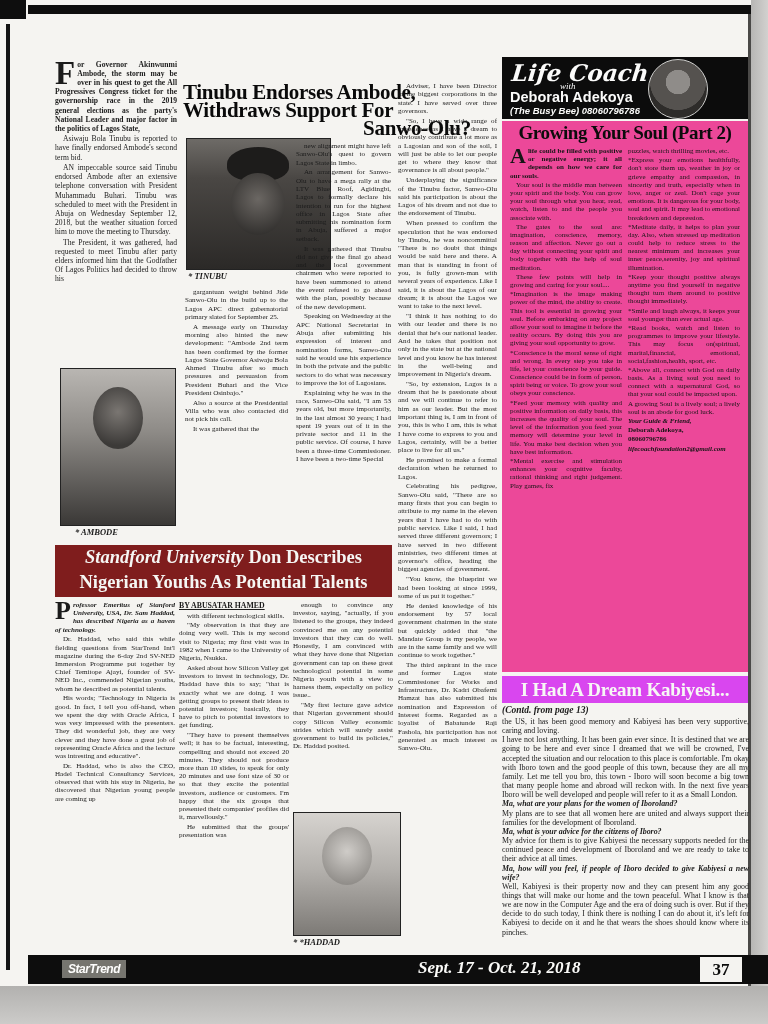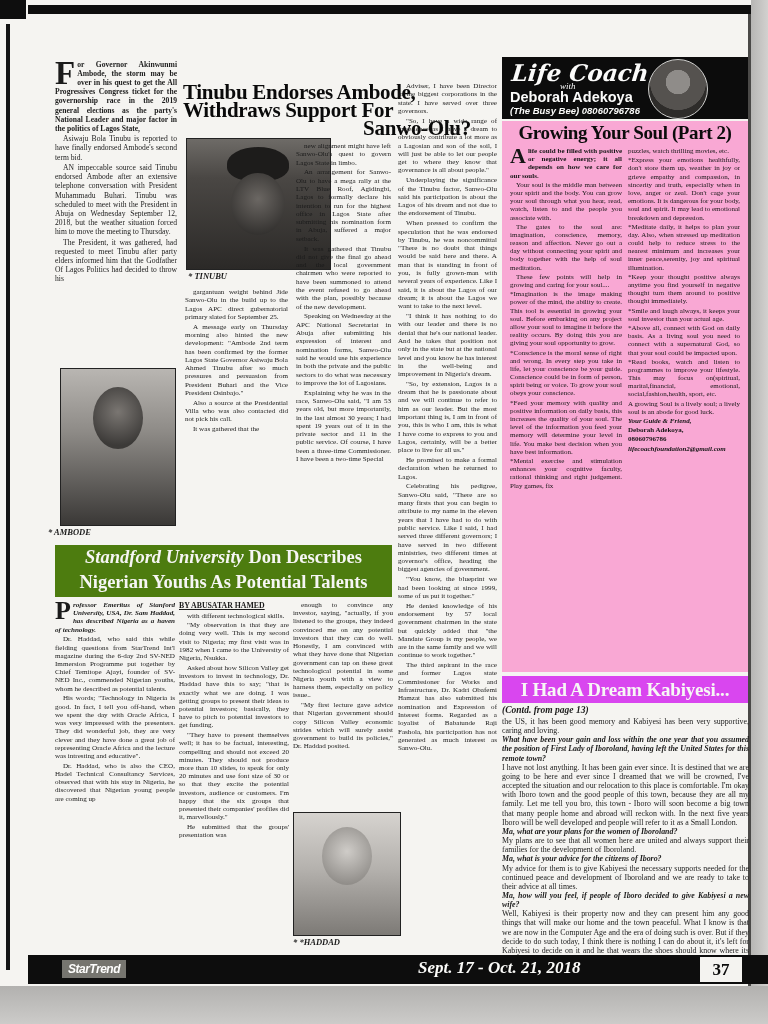--- a/index.html
+++ b/index.html
@@ -26,38 +26,38 @@
   .intro-bold{font-weight:bold;}
   
   .lead-col{left:55px;top:60px;width:122px;height:305px;font-size:7.6px;line-height:1.2;}
   .photo{position:absolute;border:1px solid #222;}
   .photo .head{position:absolute;border-radius:50%;}
   .caption{position:absolute;font-weight:bold;font-style:italic;font-size:8.5px;}
   
   .hl{position:absolute;font-weight:bold;font-size:21px;line-height:1;letter-spacing:-0.3px;color:#0a0a0a;white-space:nowrap;}
   .t-col{font-size:7.1px;line-height:1.17;}
   
-  .std-head{position:absolute;left:55px;top:545px;width:337px;height:52px;background:#4d7c0f;
+  .std-head{position:absolute;left:55px;top:545px;width:337px;height:52px;background:#7f1d1d;
             color:#f6f6f4;text-align:center;font-weight:bold;font-size:18.5px;line-height:25px;}
   .std-head .it{font-style:italic;}
   .s-col{font-size:7.1px;line-height:1.16;}
   .byline{font-weight:bold;text-decoration:underline;font-size:7.8px;text-indent:0 !important;text-align:left;}
   
   .lc-banner{position:absolute;left:502px;top:57px;width:246px;height:62px;background:#0c0c0c;color:#fbfbfa;}
   .lc-title{position:absolute;left:10px;top:2px;font-size:23px;font-style:italic;font-weight:bold;
             font-family:"DejaVu Serif",serif;transform:skewX(-6deg);}
   .lc-with{position:absolute;left:58px;top:24px;font-size:9px;font-style:italic;}
   .lc-author{position:absolute;left:8px;top:32px;font-size:14.5px;font-weight:bold;
              font-family:"Liberation Sans",sans-serif;}
   .lc-sub{position:absolute;left:8px;top:48px;font-size:9.5px;font-weight:bold;font-style:italic;
           font-family:"Liberation Sans",sans-serif;}
   .lc-circle{position:absolute;left:146px;top:2px;width:58px;height:58px;border-radius:50%;
              border:1px solid #cfcfcd;
              background:radial-gradient(circle at 50% 38%,#8f8c89 0 26%,#55524f 27% 60%,#2e2c2a 61% 100%);}
-  .lc-box{position:absolute;left:502px;top:121px;width:246px;height:551px;background:#f9a8d4;}
+  .lc-box{position:absolute;left:502px;top:121px;width:246px;height:551px;background:#ec4899;}
   .lc-headline{position:absolute;left:0;top:1px;width:246px;text-align:center;font-weight:bold;
                font-size:19px;color:#0c0c0c;letter-spacing:-0.4px;white-space:nowrap;}
   .lc-col{font-size:7px;line-height:1.17;color:#161616;}
   .lc-col p{margin:0 0 1px 0;text-indent:6px;}
   .lc-col p.flush2{text-indent:0;}
   
   .dream-banner{position:absolute;left:502px;top:676px;width:246px;height:27px;background:#d946ef;
                 color:#f7f7f5;text-align:center;font-weight:bold;font-size:19px;line-height:27px;letter-spacing:-0.2px;}
   .dream-contd{position:absolute;left:502px;top:705px;font-weight:bold;font-style:italic;font-size:9.5px;}
   .dream-col{left:502px;top:717px;width:247px;height:238px;font-size:7.9px;line-height:1.16;}
@@ -88,21 +88,21 @@
   <div class="right-shadow"></div>
   <div class="bottom-shadow"></div>
 
   <div class="col lead-col">
     <p class="flush"><span class="dropcap" style="font-size:33px;">F</span><span class="intro-bold">or Governor Akinwunmi Ambode, the storm may be over in his quest to get the All Progressives Congress ticket for the governorship race in the 2019 general elections as the party's National Leader and major factor in the politics of Lagos State,</span></p>
     <span><p>Asiwaju Bola Tinubu is reported to have finally endorsed Ambode's second term bid.</p><p>AN impeccable source said Tinubu endorsed Ambode after an extensive telephone conversation with President Muhammadu Buhari. Tinubu was scheduled to meet with the President in Abuja on Wednesday September 12, 2018, but the weather situation forced him to move the meeting to Thursday.</p><p>The President, it was gathered, had requested to meet Tinubu after party elders informed him that the Godfather Of Lagos Politics had decided to throw his</p></span>
   </div>
   <div class="photo ph-ambode" style="left:60px;top:368px;width:114px;height:156px;">
     <div class="head" style="left:32px;top:18px;width:50px;height:62px;background:radial-gradient(circle at 50% 40%,#7a7672,#3c3a38 75%);"></div>
   </div>
-  <div class="caption" style="left:48px;top:527px;">* AMBODE</div>
+  <div class="caption" style="left:75px;top:527px;">* AMBODE</div>
 
   <div class="hl" style="left:183px;top:82px;">Tinubu Endorses Ambode,</div>
   <div class="hl" style="left:338px;top:118px;width:158px;text-align:center;">Sanwo-Olu?</div>
   <div class="hl" style="left:183px;top:100px;">Withdraws Support For</div>
   <div class="photo ph-tinubu" style="left:186px;top:138px;width:143px;height:130px;">
     <div class="head" style="left:40px;top:8px;width:62px;height:34px;border-radius:50% 50% 40% 40%;background:#1d1c1b;"></div>
     <div class="head" style="left:44px;top:34px;width:54px;height:62px;background:radial-gradient(circle at 50% 42%,#6b6763,#343230 78%);"></div>
   </div>
   <div class="caption" style="left:188px;top:271px;">* TINUBU</div>
   <div class="col t-col" style="left:185px;top:288px;width:103px;height:254px;">
@@ -164,36 +164,35 @@
     <div class="lc-headline">Growing Your Soul (Part 2)</div>
     <div class="col lc-col" style="left:8px;top:26px;width:112px;height:520px;">
       <p class="flush2"><span class="dropcap" style="font-size:22px;">A</span><span class="intro-bold">life could be filled with positive or negative energy; it all depends on how we care for our souls.</span></p>
       <span><p>Your soul is the middle man between your spirit and the body. You can grow your soul through what you hear, read, watch, listen to and the people you associate with.</p><p>The gates to the soul are: imagination, conscience, memory, reason and affection. Never go out a day without connecting your spirit and body together with the help of soul meditation.</p><p>These few points will help in growing and caring for your soul....</p><p class="flush2">*Imagination is the image making power of the mind, the ability to create. This tool is essential in growing your soul. Before embarking on any project allow your soul to imagine it before the reality occurs. By doing this you are giving your soul opportunity to grow.</p><p class="flush2">*Conscience is the moral sense of right and wrong. In every step you take in life, let your conscience be your guide. Conscience could be in form of person, spirit being or voice. To grow your soul obeys your conscience.</p><p class="flush2">*Feed your memory with quality and positive information on daily basis, this increases the quality of your soul. The level of the information you feed your memory will determine your level in life. You make best decision when you have best information.</p><p class="flush2">*Mental exercise and stimulation enhances your cognitive faculty, rational thinking and right judgement. Play games, fix</p></span>
     </div>
     <div class="col lc-col" style="left:126px;top:26px;width:112px;height:520px;">
         <p class="flush2">puzzles, watch thrilling movies, etc.</p>
         <p class="flush2">*Express your emotions healthfully, don't store them up, weather in joy or grieve empathy and compassion, in sincerity and truth, especially when in love, anger or zeal. Don't cage your emotions. It is dangerous for your body, soul and spirit. It may lead to emotional breakdown and depression.</p>
         <p class="flush2">*Meditate daily, it helps to plan your day. Also, when stressed up meditation could help to reduce stress to the nearest minimum and increases your inner peace,serenity, joy and spiritual illumination.</p>
         <p class="flush2">*Keep your thought positive always anytime you find yourself in negative thought turn them around to positive thought immediately.</p>
-        <p class="flush2">*Smile and laugh always, it keeps your soul investor than your actual age.</p>
+        <p class="flush2">*Smile and laugh always, it keeps your soul younger than ever actual age.</p>
+        <p class="flush2">*Read books, watch and listen to programmes to improve your lifestyle. This may focus on(spiritual, marital,financial, emotional, social,fashion,health, sport, etc.</p>
         <p class="flush2">*Above all, connect with God on daily basis. As a living soul you need to connect with a supernatural God, so that your soul could be impacted upon.</p>
-        <p class="flush2">*Read books, watch and listen to programmes to improve your lifestyle. This may focus on(spiritual, marital,financial, emotional, social,fashion,health, sport, etc.</p>
         <p class="flush2">A growing Soul is a lively soul; a lively soul is an abode for good luck.</p>
         <p class="sig">Your Guide &amp; Friend,</p>
         <p class="sigb">Deborah Adekoya,</p>
         <p class="sigb">08060796786</p>
         <p class="sig">lifecoachfoundation2@gmail.com</p>
       </div>
   </div>
 
   <div class="dream-banner">I Had A Dream Kabiyesi...</div>
   <div class="dream-contd">(Contd. from page 13)</div>
   <div class="col dream-col">
       <p class="a">the US, it has been good memory and Kabiyesi has been very supportive, caring and loving.</p>
-      <p class="q">What have been your gain and loss within the one year that you assumed the position of First Lady of Iboroland, having left the United States for this remote town?</p>
       <p class="a">I have not lost anything. It has been gain ever since. It is destined that we are going to be here and ever since I dreamed that we will be crowned, I've accepted the situation and our relocation to this place is comfortable. I'm okay with Iboro town and the good people of this town, because they are all my family. Let me tell you bro, this town - Iboro will soon become a big town that many people home and abroad will reckon with. In the next five years Iboro will be well developed and people will refer to it as a Small London.</p>
       <p class="q">Ma, what are your plans for the women of Iboroland?</p>
       <p class="a">My plans are to see that all women here are united and always support their families for the development of Iboroland.</p>
       <p class="q">Ma, what is your advice for the citizens of Iboro?</p>
       <p class="a">My advice for them is to give Kabiyesi the necessary supports needed for the continued peace and development of Iboroland and we are ready to take to their advice at all times.</p>
       <p class="q">Ma, how will you feel, if people of Iboro decided to give Kabiyesi a new wife?</p>
       <p class="a">Well, Kabiyesi is their property now and they can present him any good things that will make our home and the town peaceful. What I know is that we are now in the Computer Age and the era of doing such is over. But if they decide to do such today, I think there is nothing I can do about it, it's left for Kabiyesi to decide on it and he that wears the shoes should know where its pinches.</p>
     </div>
 
   <div class="footer-bar">

